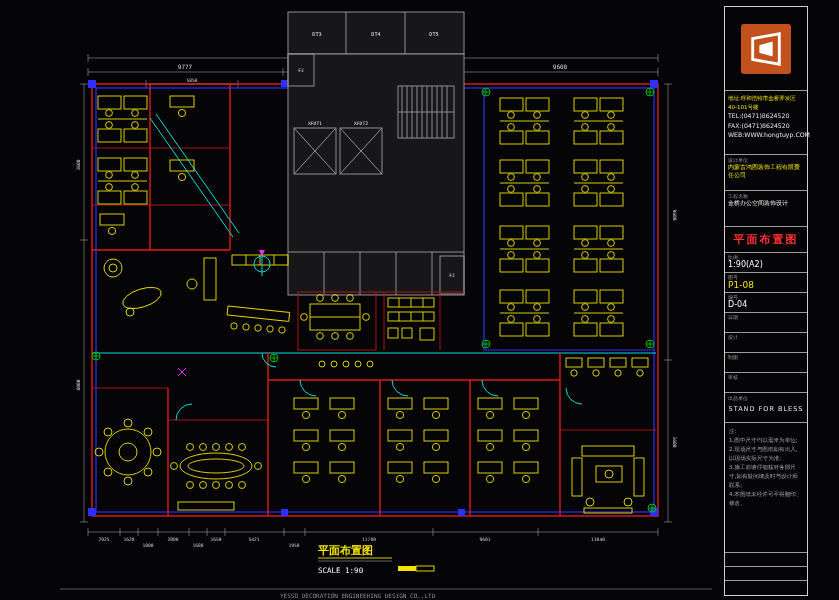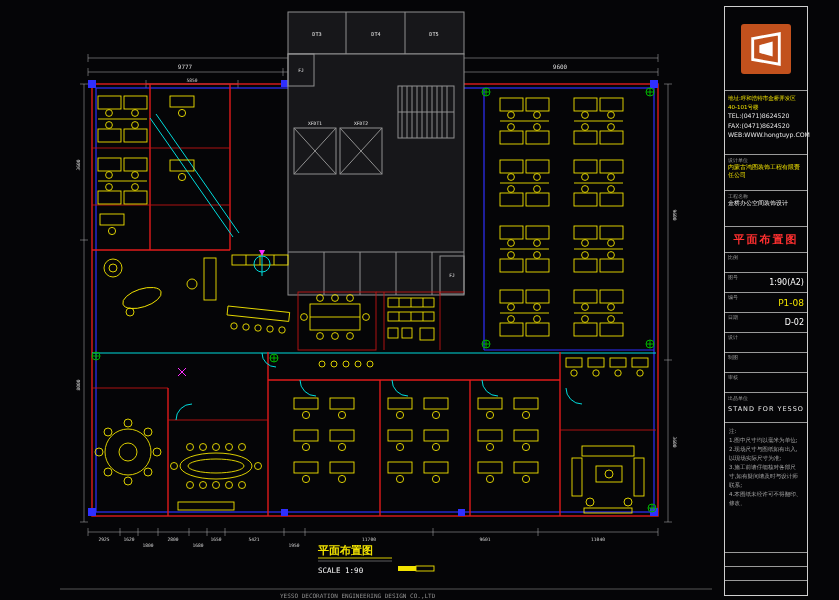--- a/index.html
+++ b/index.html
@@ -46,21 +46,21 @@
   .tb-contact .cline{color:#e8e8e8;font-size:6.2px;white-space:nowrap;}
   .tb-small{height:36px;padding:2px 3px;}
   .tb-small .lab{font-size:5px;color:#9a9a9a;}
   .tb-small .val{font-size:6px;color:#f2e300;line-height:1.3;}
   .tb-small .valw{font-size:6px;color:#eee;line-height:1.3;}
   .tb-title{height:26px;display:flex;align-items:center;justify-content:center;}
   .tb-title .red-title{color:#ff3030;font-size:11px;font-weight:bold;letter-spacing:2px;
                        font-family:"DejaVu Sans",sans-serif;}
   .tb-row{height:20px;padding:1px 3px;}
   .tb-row .lab{font-size:5px;color:#9a9a9a;position:absolute;left:3px;top:1px;}
-  .tb-row .val{display:block;text-align:right;margin-top:24px;font-size:8px;color:#fff;}
+  .tb-row .val{display:block;text-align:left;margin-top:6px;font-size:8px;color:#fff;}
   .tb-row .val.vy{color:#f2e300;font-size:9px;}
   .tb-brand{height:30px;padding:2px 3px;}
   .tb-brand .lab{font-size:5px;color:#9a9a9a;}
   .tb-brand .val{display:block;text-align:center;font-size:6.5px;color:#e8e8e8;
                  letter-spacing:1px;margin-top:4px;}
   .tb-notes{flex:1;padding:4px 4px;font-size:5.6px;color:#a7a7a7;line-height:1.6;
             white-space:pre-line;overflow:hidden;}
   .tb-rev{height:14px;}
   .tb-rev:last-child{border-bottom:none;}
 </style>
@@ -467,42 +467,42 @@
   <div class="tb-sec tb-row">
     <span class="lab">比例</span>
     <span class="val">1:90(A2)</span>
   </div>
   <div class="tb-sec tb-row">
     <span class="lab">图号</span>
     <span class="val vy">P1-08</span>
   </div>
   <div class="tb-sec tb-row">
     <span class="lab">编号</span>
-    <span class="val">D-02</span>
+    <span class="val">D-04</span>
   </div>
   <div class="tb-sec tb-row">
     <span class="lab">日期</span>
     <span class="val"></span>
   </div>
   <div class="tb-sec tb-row">
     <span class="lab">设计</span>
     <span class="val"></span>
   </div>
   <div class="tb-sec tb-row">
     <span class="lab">制图</span>
     <span class="val"></span>
   </div>
   <div class="tb-sec tb-row">
     <span class="lab">审核</span>
     <span class="val"></span>
   </div>
 
   <div class="tb-sec tb-brand">
     <div class="lab">出品单位</div>
-    <div class="val">STAND FOR YESSO</div>
+    <div class="val">STAND FOR BLESS</div>
   </div>
 
   <div class="tb-sec tb-notes">注:
 1.图中尺寸均以毫米为单位;
 2.现场尺寸与图纸如有出入,以现场实际尺寸为准;
 3.施工前请仔细核对各部尺寸,如有疑问请及时与设计师联系;
 4.本图纸未经许可不得翻印、修改。</div>
 
   <div class="tb-sec tb-rev"></div>
   <div class="tb-sec tb-rev"></div>

